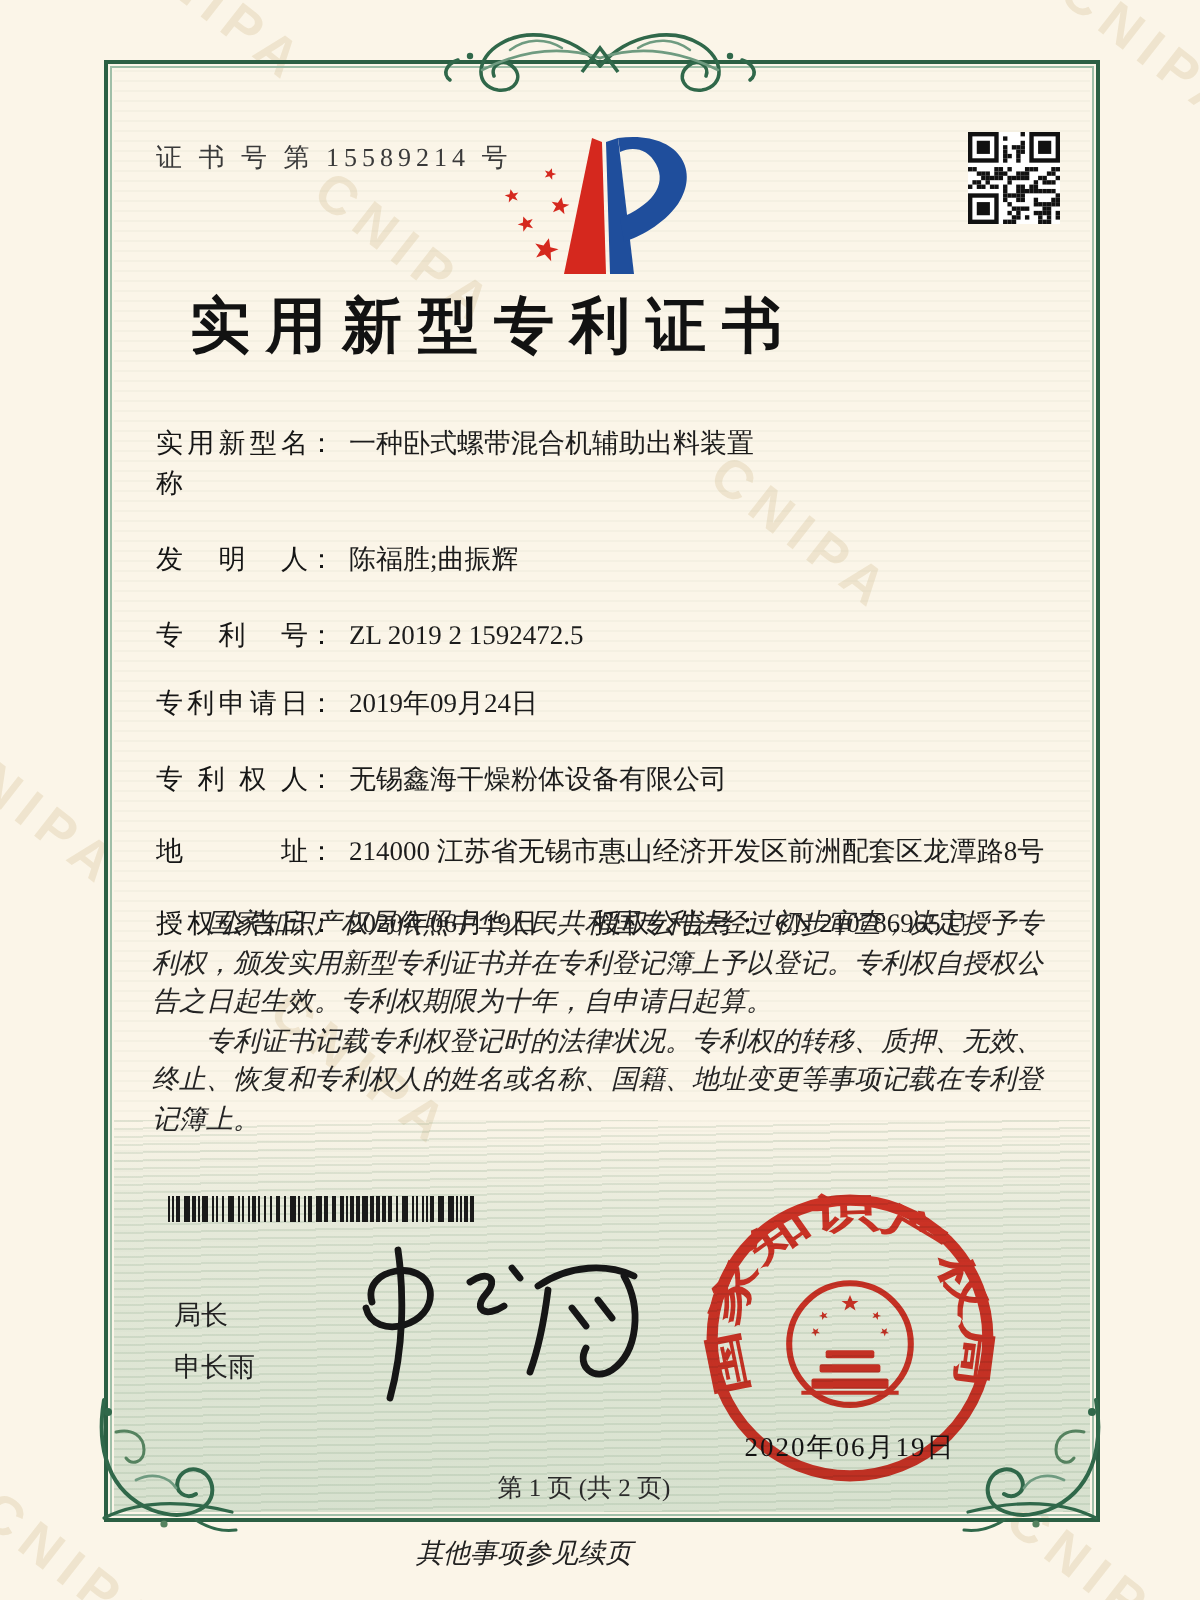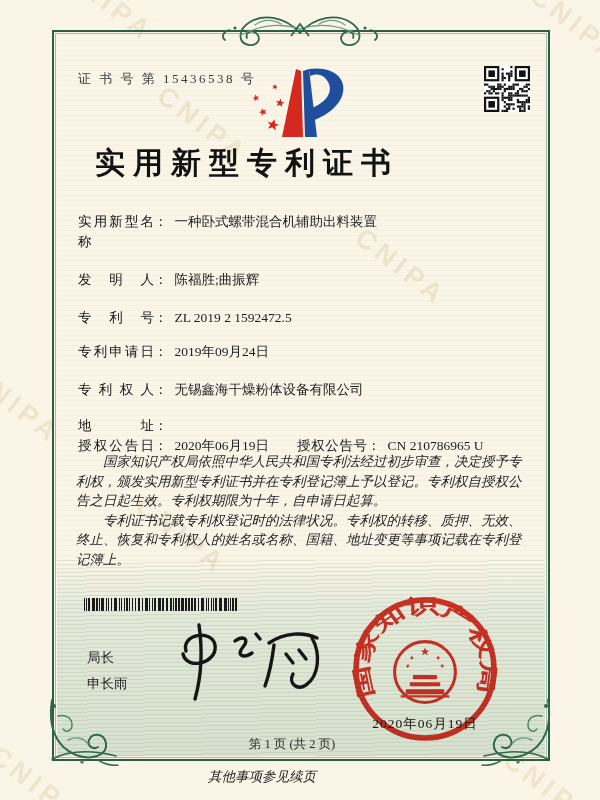--- a/index.html
+++ b/index.html
@@ -59,21 +59,21 @@
   .abs{position:absolute;z-index:4;}
   .cert-number{
     left:78px;top:70px;font-size:13px;letter-spacing:2.5px;color:#3a3a3a;
   }
   .title{
     left:0;top:143px;width:494px;text-align:center;
     font-size:30px;font-weight:700;letter-spacing:8px;color:#121212;
   }
   .rows{left:78px;top:212px;width:452px;font-size:13.5px;line-height:20px;}
   .row{display:flex;align-items:flex-start;}
-  .mb18{margin-bottom:18px;} .mb14{margin-bottom:14px;} .mb16{margin-bottom:16px;} .mb0{margin-bottom:0;}
+  .mb18{margin-bottom:18px;} .mb14{margin-bottom:14px;} .mb16{margin-bottom:16px;} .mb0{margin-bottom:16px;}
   .flabel{
     flex:0 0 76px;width:76px;
     text-align:justify;text-align-last:justify;
     color:#161616;
   }
   .colon{flex:0 0 auto;margin-right:7px;color:#161616;}
   .fvalue{flex:1 1 auto;color:#1c1c1c;line-height:19px;}
   .pair2{display:flex;margin-left:28px;}
   .pair2 .flabel{flex:0 0 70px;width:70px;}
   .notice{
@@ -150,21 +150,21 @@
       <circle cx="44" cy="70" r="1.8" fill="#55825f" stroke="none"></circle>
     </g>
   </defs>
   <use href="#corner-flourish"></use>
 </svg>
 
 <svg class="ornament" style="left:477px;top:692px;" width="85" height="85" viewBox="0 0 85 85">
   <use href="#corner-flourish" transform="translate(85,0) scale(-1,1)"></use>
 </svg>
 
-<div class="abs cert-number">证 书 号 第 15436538 号</div>
+<div class="abs cert-number">证 书 号 第 15589214 号</div>
 
 <svg class="abs logo" width="104" height="84" viewBox="0 0 104 84">
   <defs>
     <path id="star5" d="M0,-10 L2.94,-3.09 10,-3.09 4.28,1.18 6.47,8.09 0,3.82 -6.47,8.09 -4.28,1.18 -10,-3.09 -2.94,-3.09 Z"></path>
   </defs>
   <polygon points="48,5 53,7 55,73 34,73" fill="#d5281e"></polygon>
   <polygon points="55,7 61,5 69,73 57,73" fill="#1f4e9c"></polygon>
   <path d="M61,5 C90,1 103,20 91,38 C83,49 72,54 64,57 L62,45 C77,39 86,29 80,18 C76,10 68,9 62,12 Z" fill="#1f4e9c"></path>
   <g fill="#d5281e">
     <use href="#star5" transform="translate(27,23) scale(0.30) rotate(18)"></use>
@@ -335,20 +335,21 @@
     <span class="fvalue">2019年09月24日</span>
   </div>
   <div class="row mb16">
     <span class="flabel">专利权人</span>
       <span class="colon">：</span>
     <span class="fvalue">无锡鑫海干燥粉体设备有限公司</span>
   </div>
   <div class="row mb0">
     <span class="flabel">地址</span>
       <span class="colon">：</span>
+    <span class="fvalue" style="max-width:352px;">214000 江苏省无锡市惠山经济开发区前洲配套区龙潭路8号</span>
   </div>
   <div class="row" style="margin-top:0;">
     <span class="flabel">授权公告日</span>
       <span class="colon">：</span>
     <span class="fvalue" style="flex:0 0 auto;">2020年06月19日</span>
     <span class="pair2">
       <span class="flabel">授权公告号</span>
         <span class="colon">：</span>
       <span class="fvalue">CN 210786965 U</span>
     </span>

